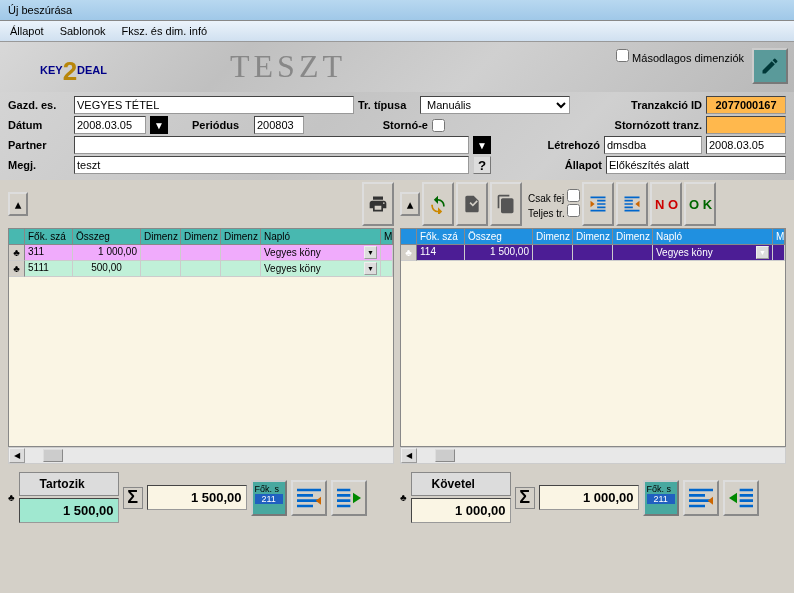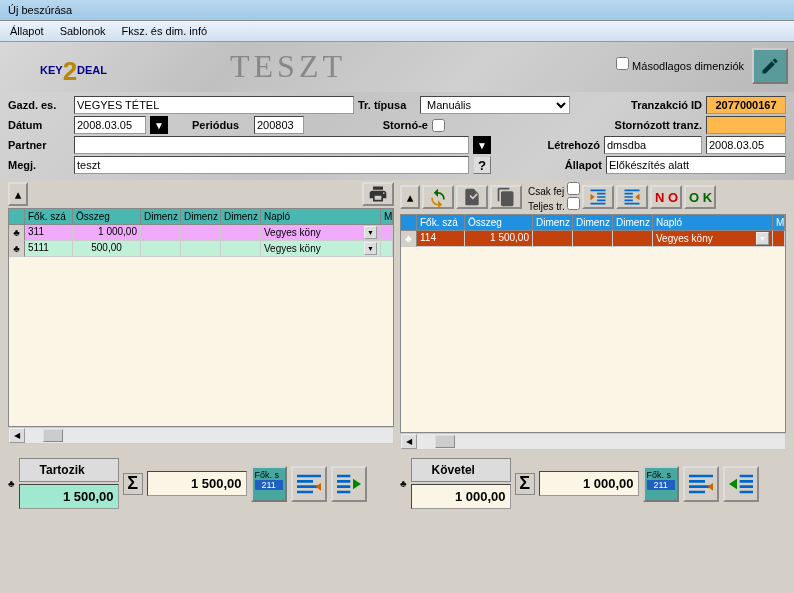--- a/index.html
+++ b/index.html
@@ -4,47 +4,47 @@
 <style>
 * { box-sizing: border-box; margin: 0; padding: 0; }
 body { font-family: Tahoma, Arial, sans-serif; font-size: 11px; background: #d4d0c8; width: 794px; height: 593px; overflow: hidden; }
 .titlebar { background: linear-gradient(to bottom, #b8d8f0, #a0c8e8); color: #000; padding: 4px 8px; font-size: 11px; border-bottom: 1px solid #888; }
 .menubar { background: linear-gradient(to bottom, #ebf3fb, #d0e0f0); padding: 2px 4px; border-bottom: 1px solid #999; display: flex; gap: 4px; }
 .menubar span { padding: 2px 6px; cursor: default; }
 .header-area { background: #c0c0c0; padding: 6px; position: relative; height: 50px; background-image: linear-gradient(135deg, #d8d8d8 0%, #c0c0c0 30%, #d0d0d0 60%, #b8b8b8 100%); }
 .logo { position: absolute; left: 40px; top: 14px; font-size: 11px; font-weight: bold; color: #008; }
 .logo-2 { font-size: 26px; color: #b8860b; font-weight: bold; vertical-align: middle; }
 .teszt { position: absolute; left: 230px; top: 6px; font-family: 'Times New Roman', serif; font-size: 32px; color: #888; letter-spacing: 4px; }
-.header-right { position: absolute; right: 50px; top: 14px; }
+.header-right { position: absolute; right: 50px; top: 6px; }
 .header-right label { display: block; font-size: 11px; padding: 1px 0; }
 .edit-btn { position: absolute; right: 6px; top: 6px; width: 36px; height: 36px; background: #5a9a9a; border: 2px outset #ccc; display: flex; align-items: center; justify-content: center; }
 .edit-btn svg { width: 20px; height: 20px; }
 .form-area { background: #c4c4c4; background-image: linear-gradient(135deg, #d4d4d4 0%, #c4c4c4 40%, #d0d0d0 70%, #bcbcbc 100%); padding: 4px 8px; }
 .form-row { display: flex; align-items: center; margin-bottom: 2px; gap: 4px; }
 .form-row label { font-weight: bold; text-align: left; white-space: nowrap; }
 .form-row input[type=text], .form-row select { border: 1px inset #999; background: #fff; padding: 1px 2px; font-size: 11px; height: 18px; }
 .tx-id { background: #ffb84d !important; font-weight: bold; text-align: center; }
 .orange-field { background: #ffb84d !important; }
 .down-btn { width: 18px; height: 18px; background: #000; color: #fff; border: none; display: inline-flex; align-items: center; justify-content: center; font-size: 10px; }
 .q-btn { width: 18px; height: 18px; border: 1px outset #ccc; background: #ddd; font-weight: bold; }
-.tool-btn { width: 32px; height: 24px; border: 2px outset #ddd; background: #d4d0c8; display: inline-flex; align-items: center; justify-content: center; }
+.tool-btn { width: 32px; height: 44px; border: 2px outset #ddd; background: #d4d0c8; display: inline-flex; align-items: center; justify-content: center; }
 .tool-btn.small { width: 20px; height: 24px; }
 .tool-btn svg { width: 20px; height: 20px; }
 .grid-wrap { display: flex; gap: 6px; padding: 0 8px 4px 8px; }
 .grid-panel { flex: 1; display: flex; flex-direction: column; }
 .grid-controls { display: flex; align-items: center; gap: 2px; padding: 2px 0; }
 .grid-header { display: flex; background: #48b8b0; color: #000; font-size: 10px; border: 1px solid #888; }
 .grid-header.blue { background: #2090e0; color: #fff; }
 .grid-header > div { padding: 2px 3px; border-right: 1px solid #888; overflow: hidden; white-space: nowrap; }
 .grid-body { background: #faf5e4; height: 202px; border: 1px solid #888; border-top: none; overflow: hidden; }
 .grid-row { display: flex; font-size: 10px; }
 .grid-row > div { padding: 1px 3px; border-right: 1px solid #ccc; border-bottom: 1px solid #ccc; overflow: hidden; white-space: nowrap; height: 16px; }
 .grid-row.green > div { background: #f0abfc; }
 .grid-row.green-alt > div { background: #c0f0d8; }
-.grid-row.blue > div { background: #c2410c; color: #fff; }
+.grid-row.blue > div { background: #4c1d95; color: #fff; }
 .row-icon { width: 16px; display: inline-flex; align-items: center; justify-content: center; background: #d4d0c8 !important; border-right: 1px solid #888 !important; }
 .scrollbar-h { height: 17px; background: #e8e8e8; border: 1px solid #ccc; display: flex; align-items: center; }
 .scrollbar-h .thumb { width: 20px; height: 13px; background: #ccc; border: 1px outset #ddd; margin-left: 18px; }
 .scrollbar-h .arr { width: 16px; height: 15px; background: #ddd; border: 1px outset #eee; display: flex; align-items: center; justify-content: center; font-size: 8px; }
 .footer-row { display: flex; gap: 6px; padding: 4px 8px; }
 .footer-panel { flex: 1; display: flex; align-items: center; gap: 4px; }
 .footer-label-box { border: 1px solid #888; padding: 4px 20px; background: #dcdcdc; font-weight: bold; font-size: 12px; }
 .footer-val { background: #a0e8d0; border: 1px inset #999; padding: 4px; font-weight: bold; width: 100px; text-align: right; font-size: 13px; }
 .footer-val.cream { background: #faf5e4; }
 .sigma { font-size: 18px; font-weight: bold; padding: 0 4px; border:1px solid #888; width:20px; height:22px; display:flex; align-items:center; justify-content:center; }

